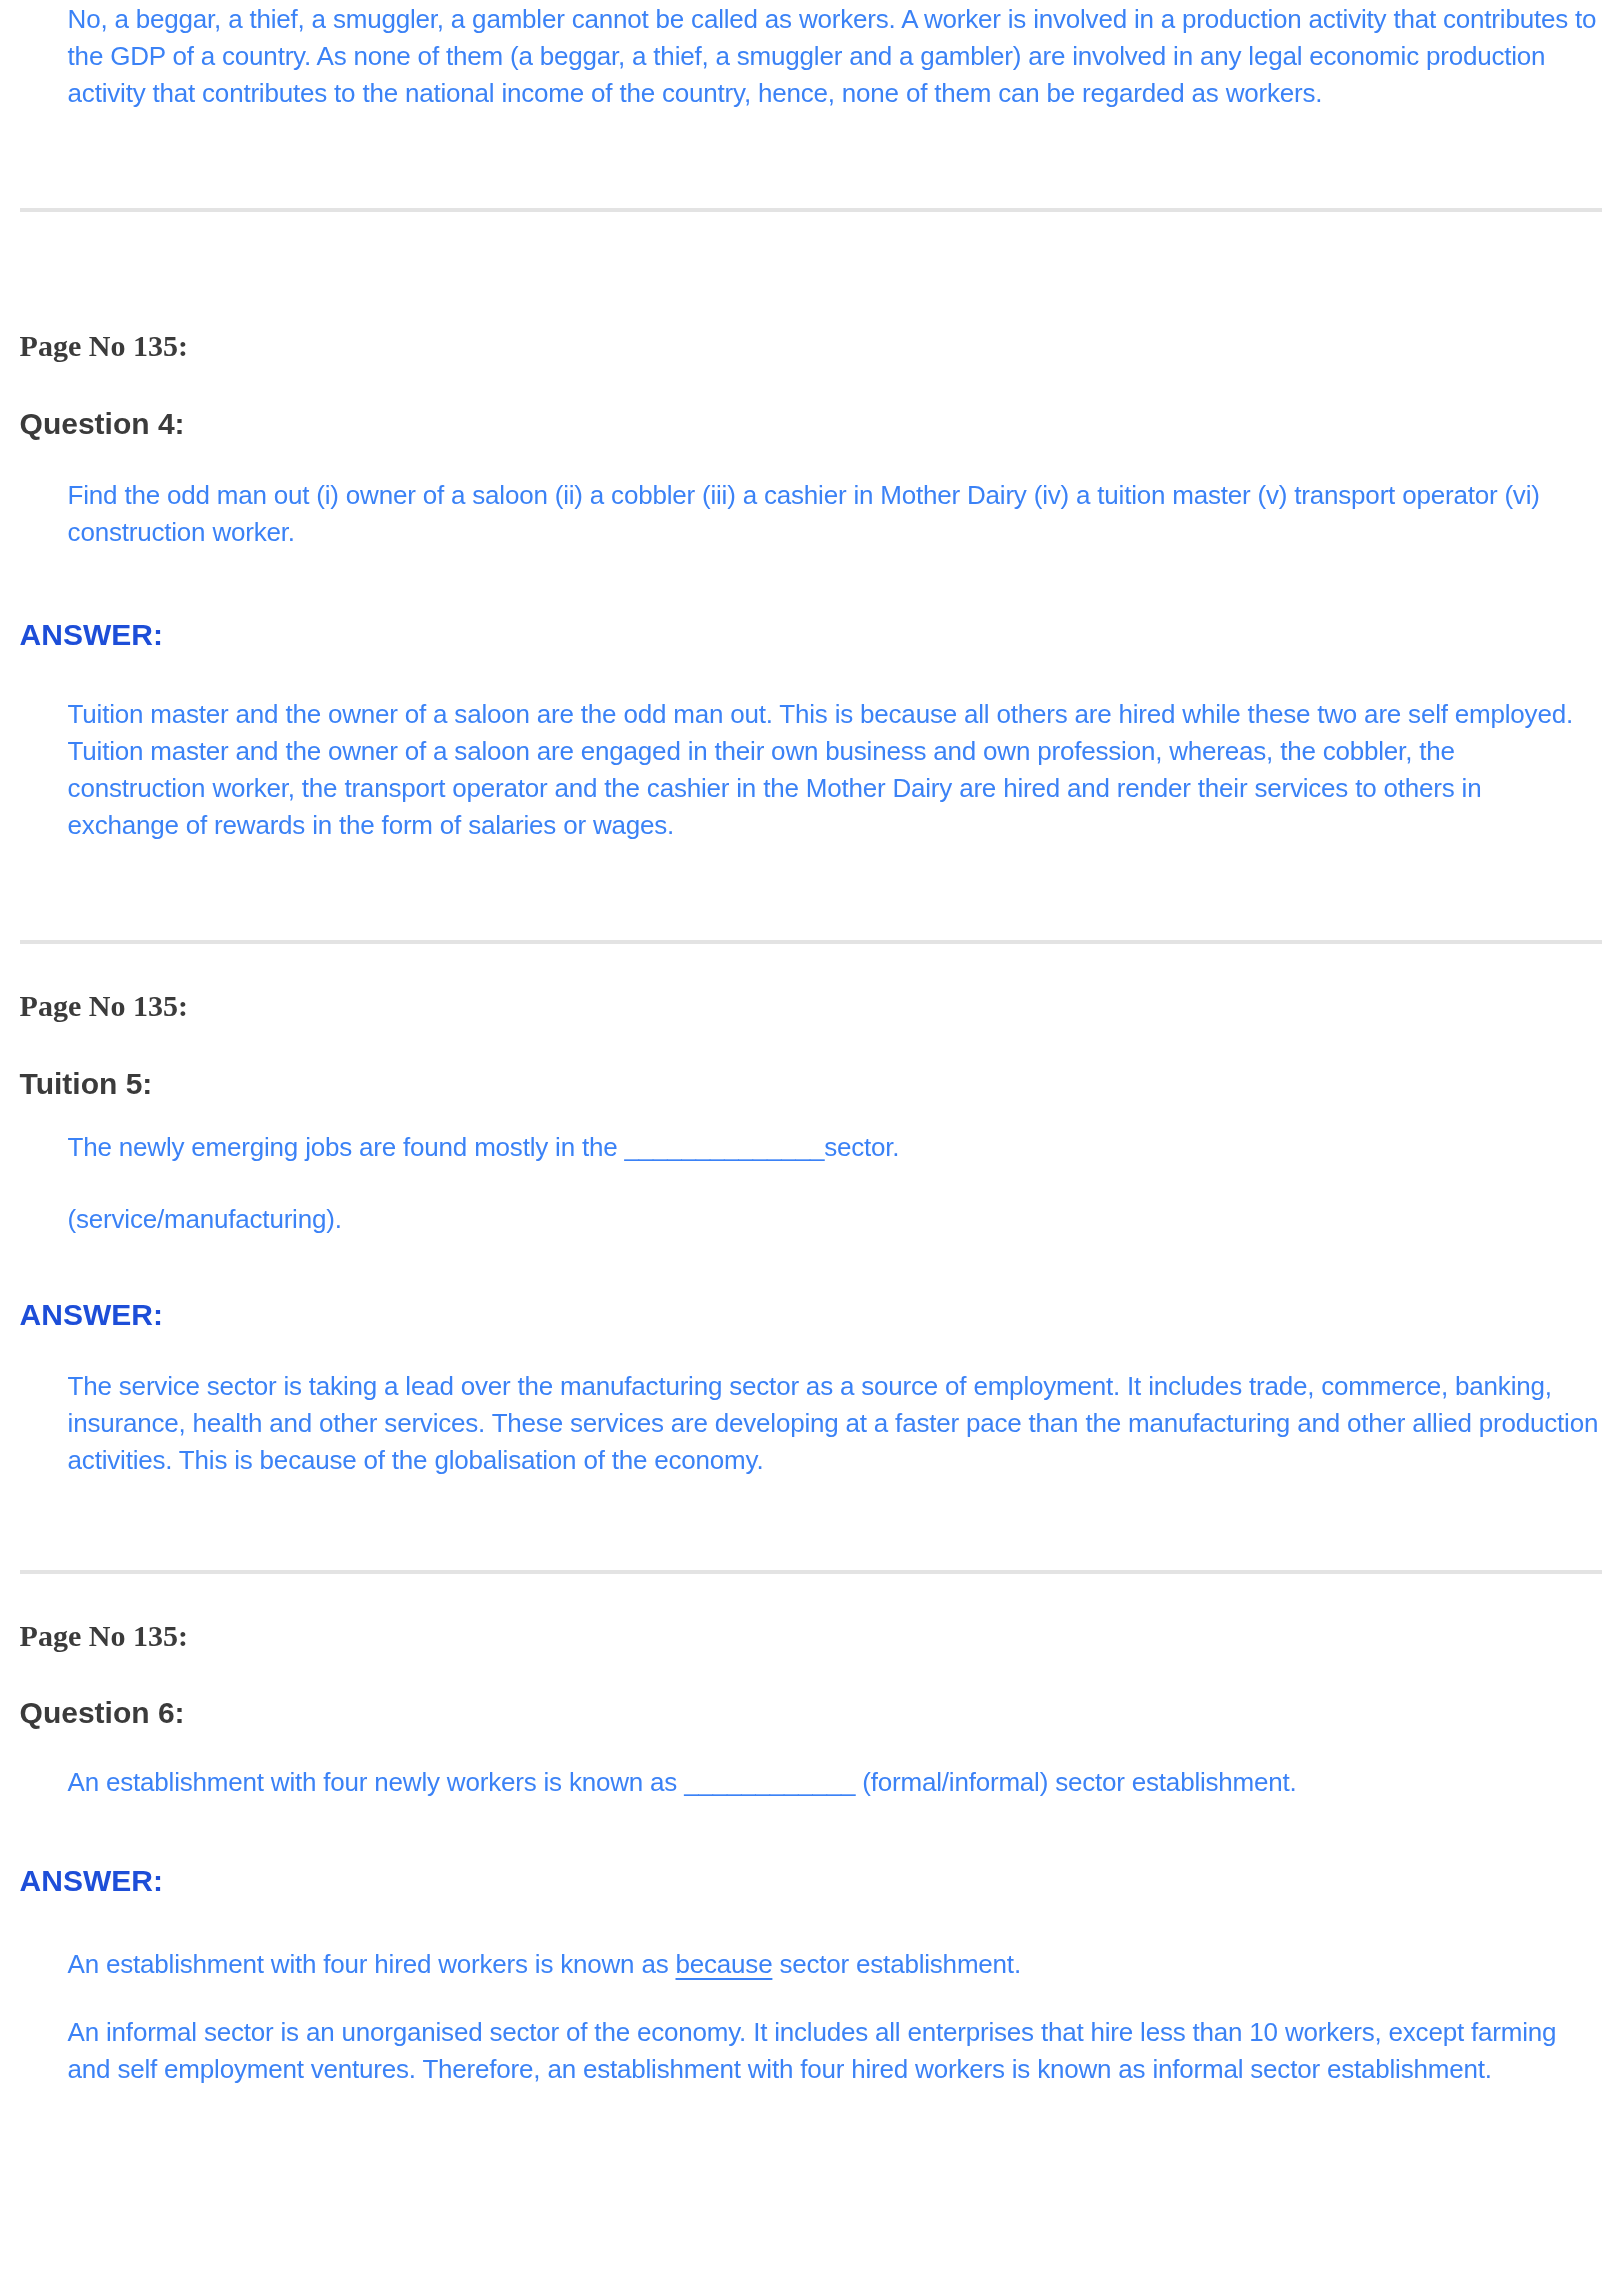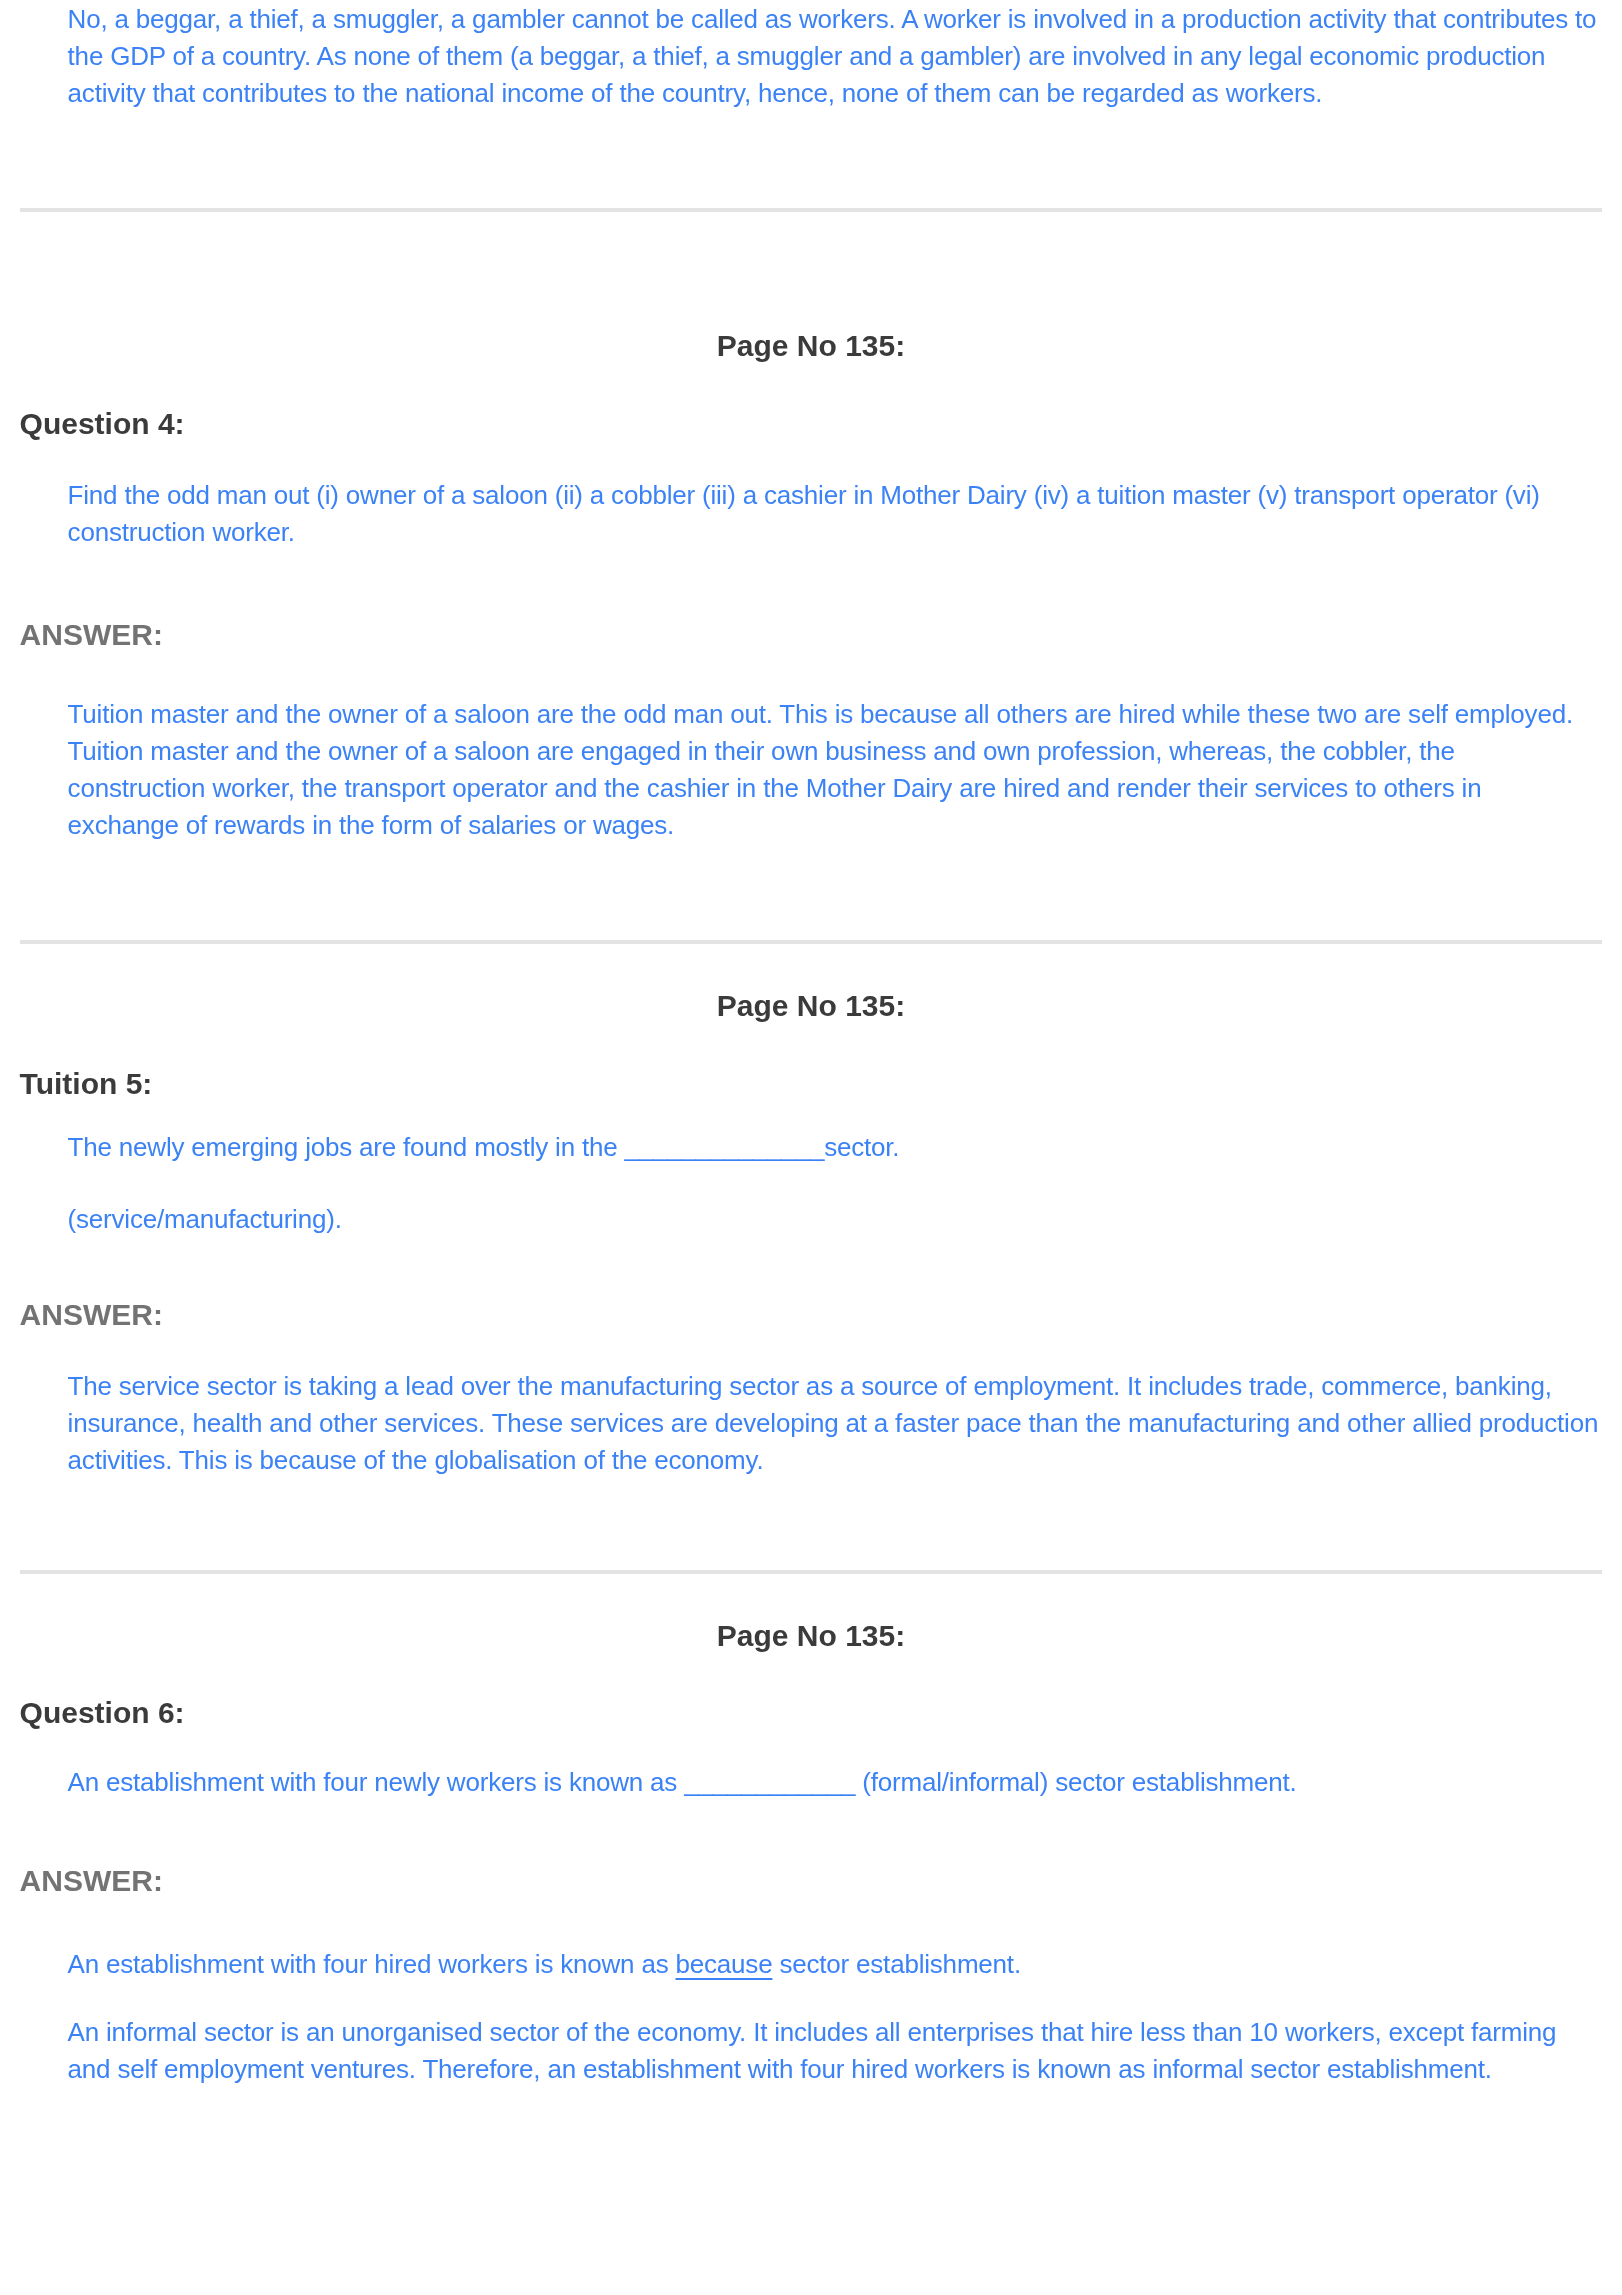--- a/index.html
+++ b/index.html
@@ -26,24 +26,25 @@
     margin-right: 3.9px;
     color: #3b82f6;
   }
   .heading {
     font-size: 30px;
     line-height: 37px;
     font-weight: bold;
     color: #3b3b3b;
   }
   .page-no {
-    text-align: center;
+    text-align: left;
+    font-family: Liberation Serif, serif;
   }
   .answer-label {
-    color: #737373;
+    color: #1d4ed8;
   }
   .divider {
     border: none;
     border-top: 4.6px solid #e3e3e3;
     margin: 0;
     height: 0;
   }
   .u {
     text-decoration: underline;
     text-decoration-thickness: 2px;

